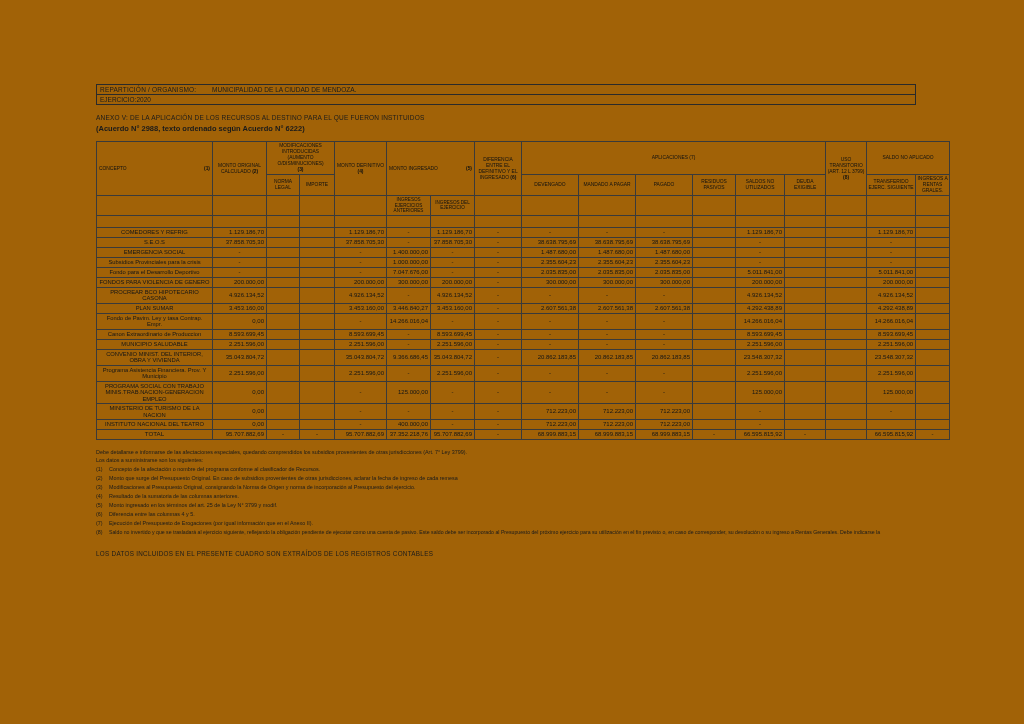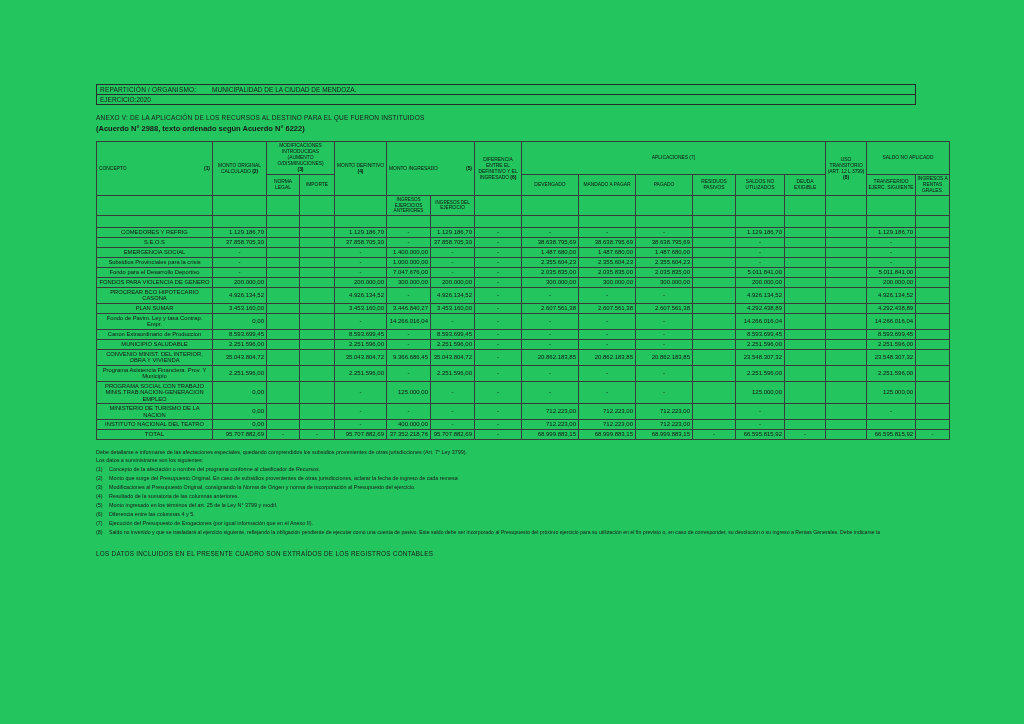--- a/index.html
+++ b/index.html
@@ -1,21 +1,21 @@
 <!DOCTYPE html>
 <html><head>
 <meta charset="utf-8">
 <style>
   html,body{margin:0;padding:0;}
   body{
     width:1024px;height:724px;background:#ffffff;
     font-family:"Liberation Sans",sans-serif;color:#1b1b1b;
     -webkit-font-smoothing:antialiased;
   }
-  .page{position:relative;width:1024px;height:724px;background:#22c55e;overflow:hidden;}
+  .page{position:relative;width:1024px;height:724px;background:#a16207;overflow:hidden;}
   .content{position:absolute;left:96px;top:84px;width:918px;}
 
   
   .info-box{width:818px;border:1px solid #2a2a2a;}
   .info-row{font-size:6.5px;line-height:9px;padding:0 3px;white-space:nowrap;}
   .info-row + .info-row{border-top:1px solid #2a2a2a;}
   .info-label{letter-spacing:.2px;}
   .info-value{margin-left:14px;}
 
   .anexo-line{font-size:6.5px;margin-top:9px;letter-spacing:.2px;}

